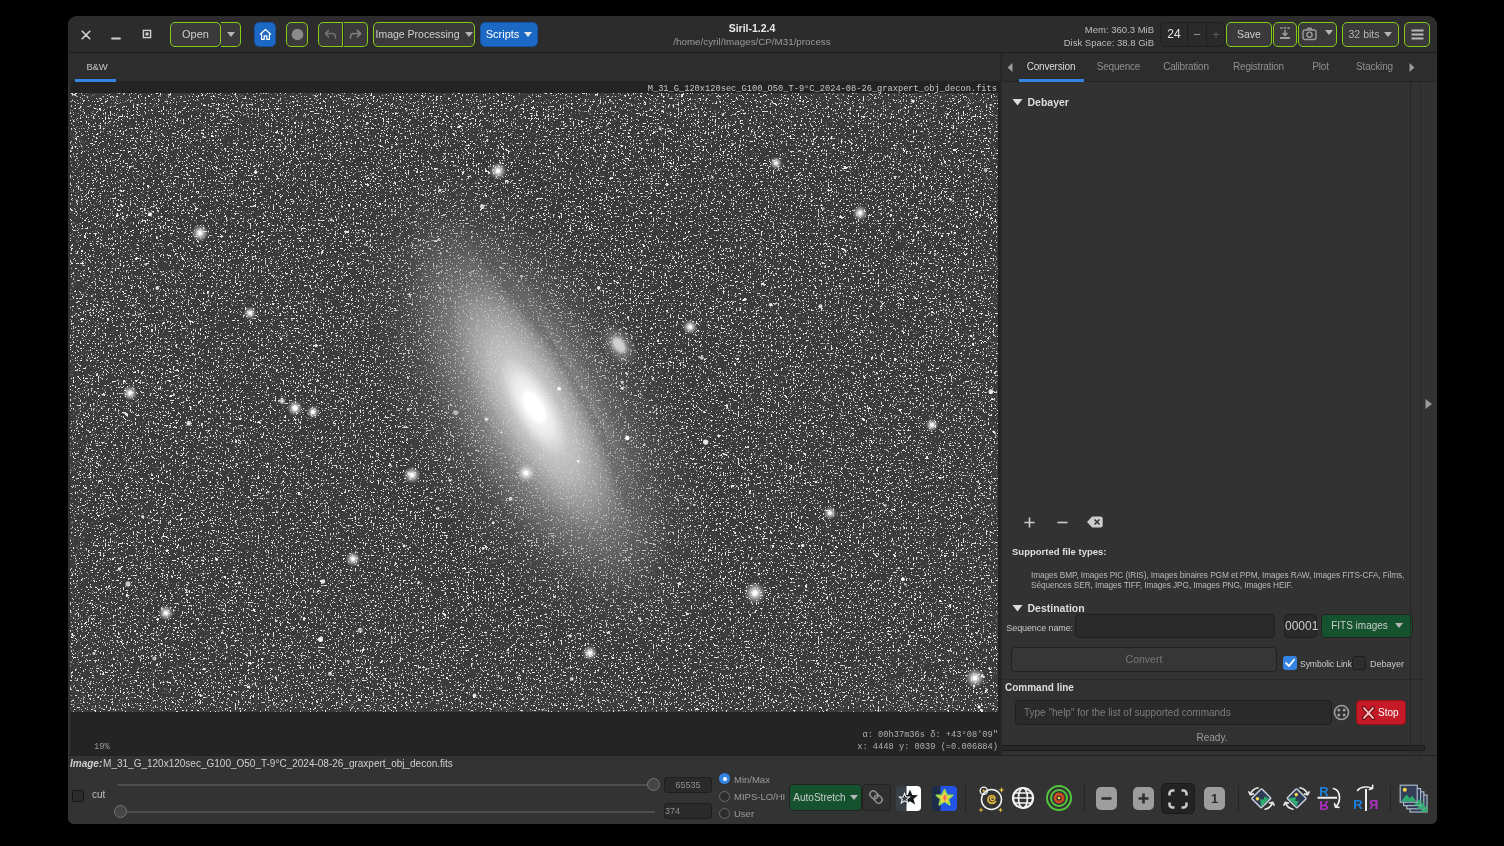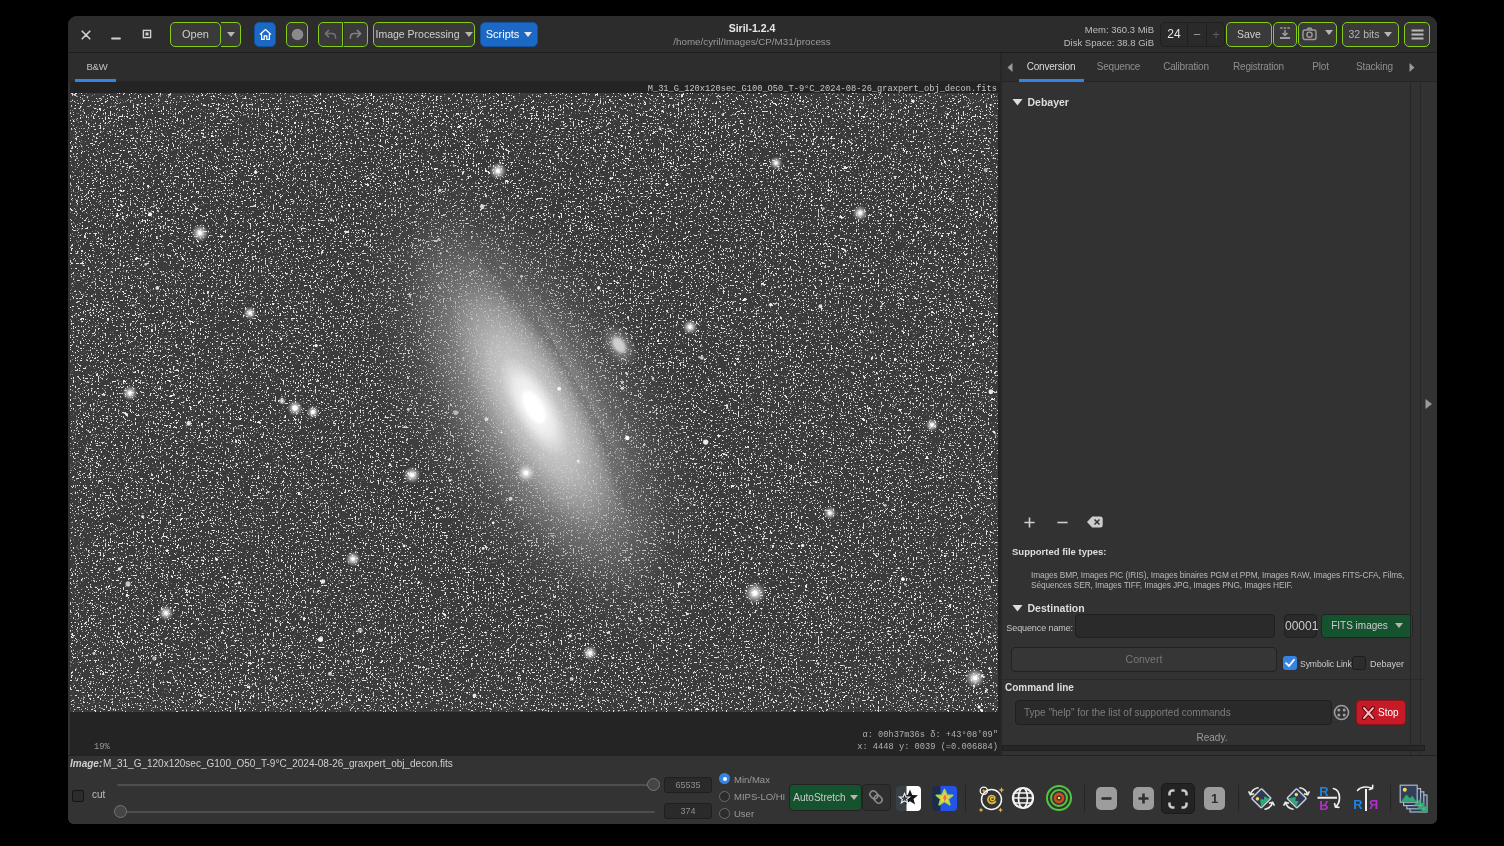--- a/index.html
+++ b/index.html
@@ -409,21 +409,21 @@
 
     <div class="abs" style="left:49px;top:27.5px;width:537px;height:2px;background:#4e4e4e;border-radius:1px;"></div>
     <div class="abs" style="left:579px;top:22px;width:13px;height:13px;border-radius:50%;background:#454545;border:1px solid #757575;"></div>
     <div class="abs" style="left:49px;top:54.5px;width:538px;height:2px;background:#4e4e4e;border-radius:1px;"></div>
     <div class="abs" style="left:46px;top:49px;width:13px;height:13px;border-radius:50%;background:#454545;border:1px solid #757575;"></div>
 
     <div class="abs" style="left:4px;top:34px;width:12px;height:12px;background:#2c2c2c;border:1px solid #151515;border-radius:2px;"></div>
     <div class="abs" style="left:24px;top:33px;font-size:10px;color:#bdbdbd;">cut</div>
 
     <div class="entry" style="left:596px;top:20.5px;width:48px;height:16px;font-size:9px;line-height:14px;text-align:center;color:#8e8e8e;border-radius:3px;">65535</div>
-    <div class="entry" style="left:596px;top:46.5px;width:48px;height:16px;font-size:9px;line-height:14px;text-align:center;color:#8e8e8e;border-radius:3px;">374</div>
+    <div class="entry" style="left:596px;top:46.5px;width:48px;height:16px;font-size:9px;line-height:14px;text-align:left;color:#8e8e8e;border-radius:3px;">374</div>
 
     <div class="abs" style="left:651px;top:17px;width:11px;height:11px;border-radius:50%;background:#3584e4;"></div>
     <div class="abs" style="left:654.5px;top:20.5px;width:4px;height:4px;border-radius:50%;background:#fff;"></div>
     <div class="abs" style="left:651px;top:35px;width:11px;height:11px;border-radius:50%;background:#2c2c2c;border:1px solid #6b6b6b;"></div>
     <div class="abs" style="left:651px;top:51.5px;width:11px;height:11px;border-radius:50%;background:#2c2c2c;border:1px solid #6b6b6b;"></div>
     <div class="abs" style="left:666px;top:17.5px;font-size:9.5px;color:#9a9a9a;">Min/Max</div>
     <div class="abs" style="left:666px;top:35px;font-size:9.5px;color:#9a9a9a;">MIPS-LO/HI</div>
     <div class="abs" style="left:666px;top:51.5px;font-size:9.5px;color:#9a9a9a;">User</div>
 
     <div class="btn" style="left:721px;top:28px;width:73px;height:27px;font-size:10px;line-height:25px;">AutoStretch<span class="caret" style="margin-left:4px"></span></div>

